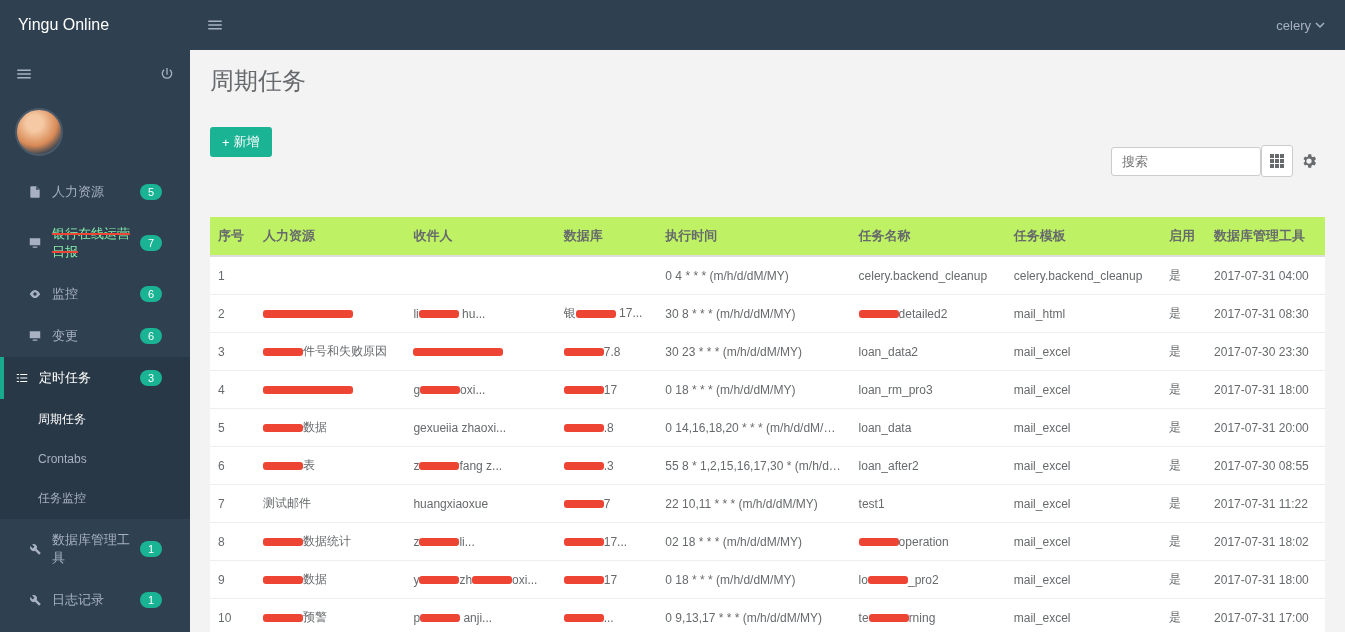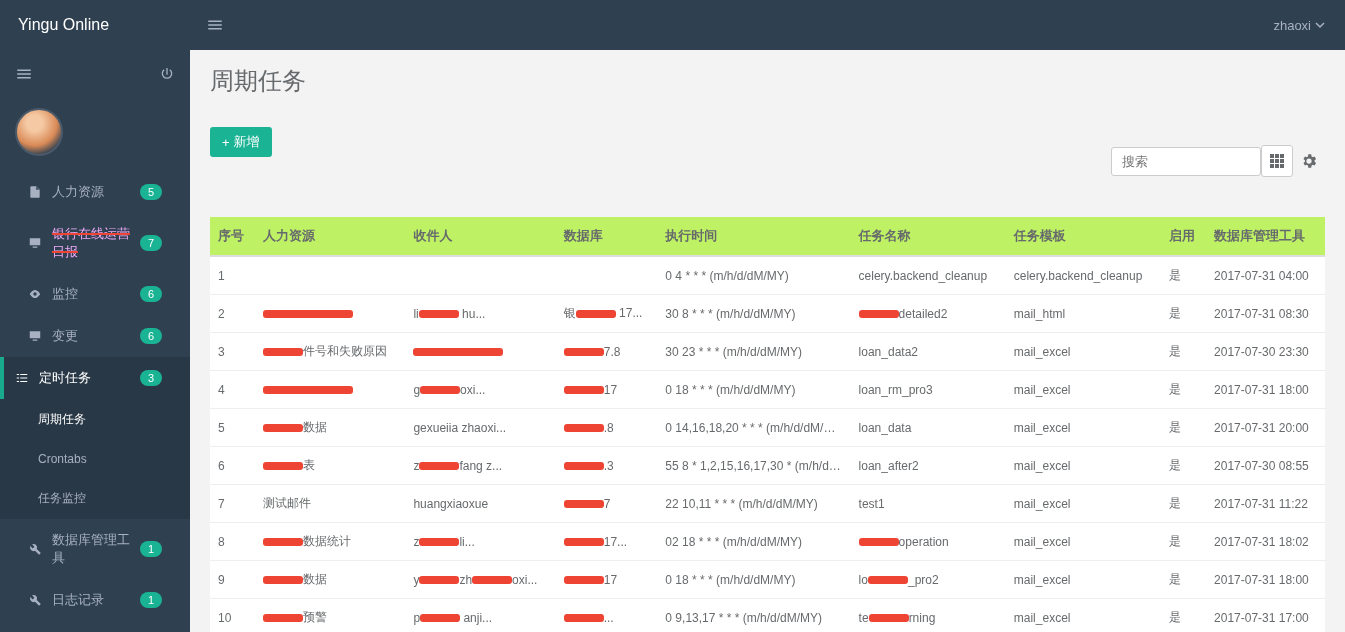--- a/index.html
+++ b/index.html
@@ -16,21 +16,21 @@
 
 .sidebar { position: fixed; top: 50px; left: 0; bottom: 0; width: 190px; background: #2f4050; color: #a7b1c2; overflow-y: auto; }
 .sidebar-header { height: 48px; display: flex; align-items: center; justify-content: space-between; padding: 0 15px; border-bottom: 0; }
 .sidebar-toggle, .sidebar-power { cursor: pointer; }
 .avatar-wrap { padding: 10px 15px 15px; }
 .avatar { width: 48px; height: 48px; border-radius: 50%; background: radial-gradient(circle at 40% 30%, #f5c9a3 20%, #d98a57 55%, #2f4050 80%); border: 2px solid #4a5a6a; }
 .nav-item { display: flex; align-items: center; padding: 12px 28px; color: #a7b1c2; cursor: pointer; font-size: 13px; }
 .nav-item.active { background: #293846; color: #fff; border-left: 4px solid #19aa8d; padding-left: 11px; }
 .nav-item .icon { width: 16px; margin-right: 8px; display: inline-flex; }
 .nav-item .label { flex: 1; }
-.nav-item .label.struck { text-decoration: line-through; text-decoration-color: #e43; text-decoration-thickness: 2px; color: #f0abfc; }
+.nav-item .label.struck { text-decoration: line-through; text-decoration-color: #e43; text-decoration-thickness: 2px; color: #86efac; }
 .badge { background: #1ab394; color: #fff; border-radius: 10px; padding: 2px 8px; font-size: 11px; min-width: 20px; text-align: center; }
 .nav-sub { background: #293846; }
 .nav-sub .nav-item { padding-left: 38px; font-size: 12px; }
 .nav-sub .nav-item.current { color: #fff; }
 
 
 .main { margin-left: 190px; height: calc(100vh - 50px); overflow-y: auto; padding: 15px 20px; position: relative; }
 .page-title { font-size: 24px; font-weight: 300; margin-bottom: 30px; color: #676a6c; }
 .btn-add { background: #1ab394; color: #fff; border: none; padding: 6px 12px; border-radius: 3px; font-size: 13px; cursor: pointer; display: inline-flex; align-items: center; gap: 4px; }
 
@@ -52,21 +52,21 @@
 
 <div class="navbar">
   <div class="navbar-brand">Yingu Online</div>
   <div class="navbar-toggle">
     <svg viewBox="0 0 24 24">
         <path d="M3 6h18v2H3zM3 11h18v2H3zM3 16h18v2H3z"></path>
       </svg>
   </div>
   <div class="navbar-spacer"></div>
   <div class="navbar-user">
-    <span>zhaoxi</span>
+    <span>celery</span>
     <svg width="10" height="10" viewBox="0 0 10 10">
         <path d="M1 3 l4 4 l4 -4" fill="none" stroke="#a7b1c2" stroke-width="1.5"></path>
       </svg>
   </div>
 </div>
 
 <div class="sidebar">
   <div class="sidebar-header">
     <span class="sidebar-toggle">
       <svg viewBox="0 0 24 24" width="16" height="16">

